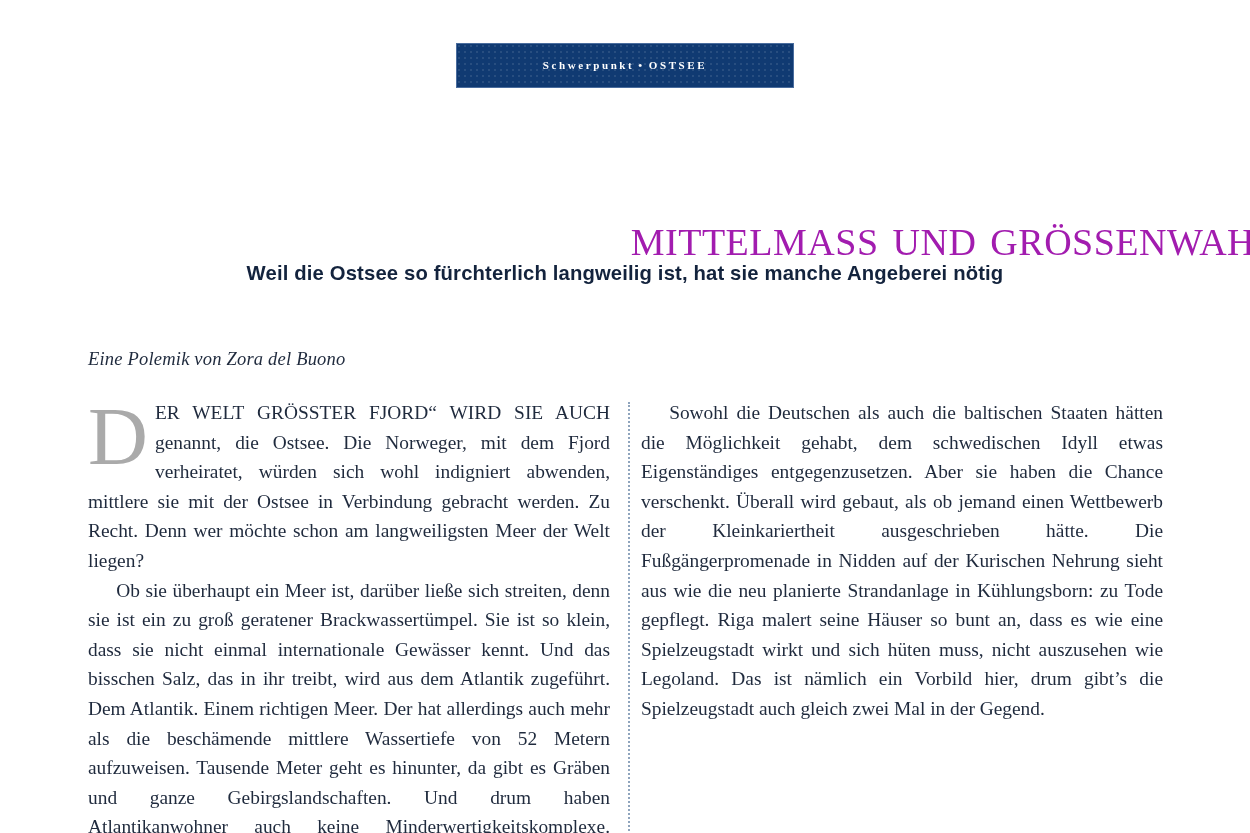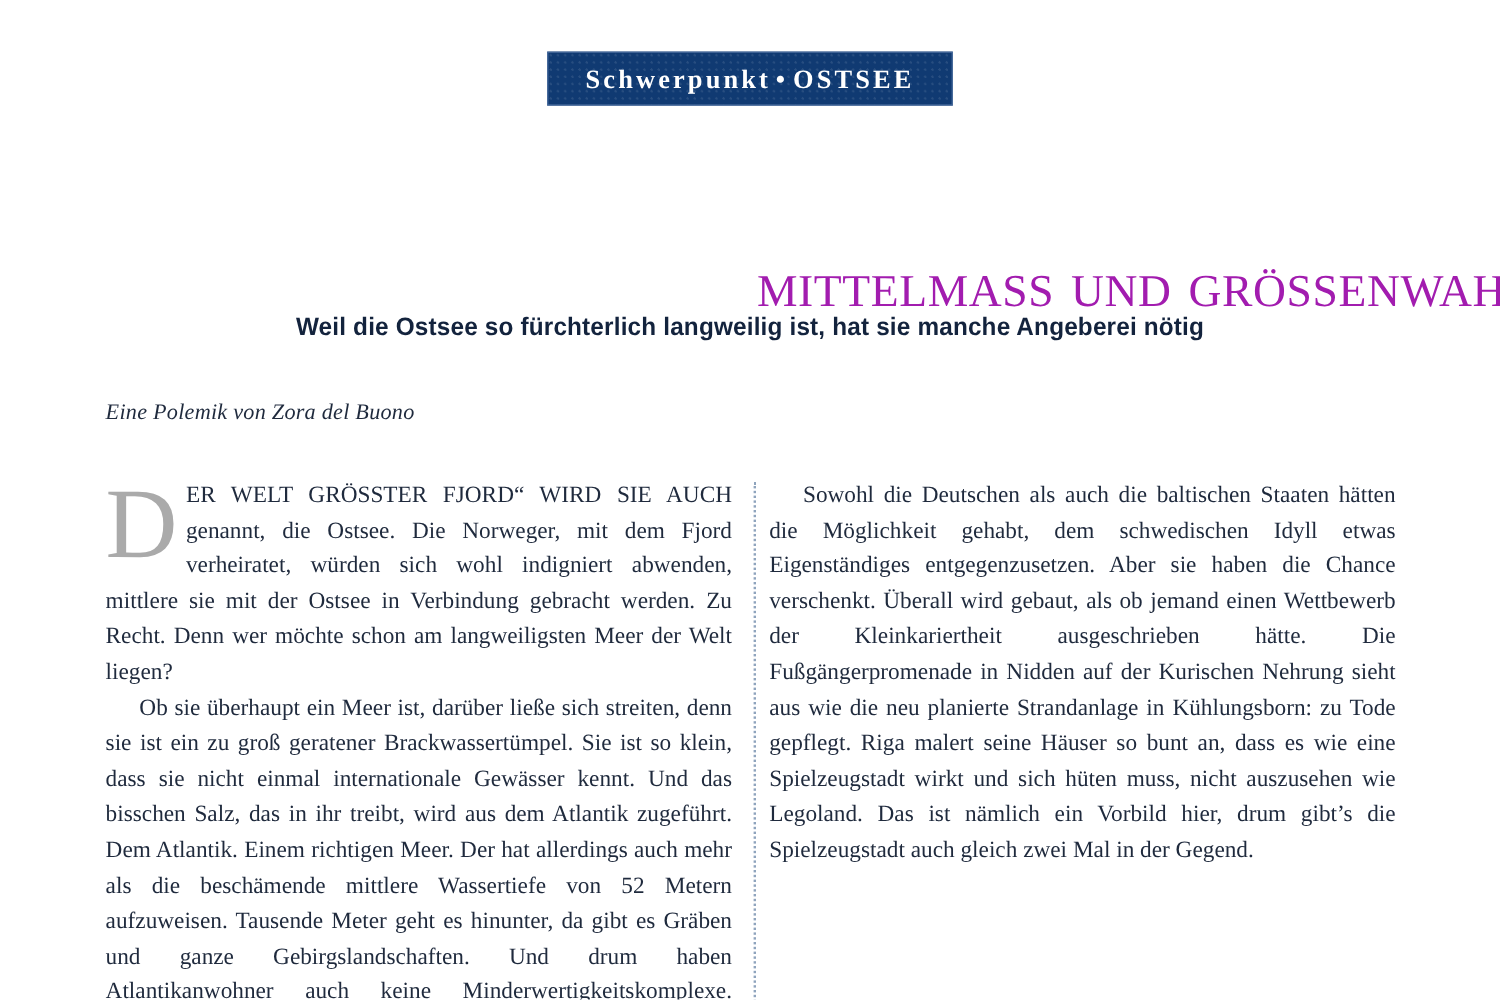--- a/index.html
+++ b/index.html
@@ -39,21 +39,21 @@
       radial-gradient(circle at 2px 2px, rgba(255,255,255,0.10) 0.9px, transparent 1.1px);
     background-size: 6px 6px;
     border: 1px solid #4a6d9e;
     box-sizing: border-box;
     width: 338px;
     height: 45px;
     line-height: 43px;
     color: #ffffff;
     font-family: "Liberation Serif", "DejaVu Serif", serif;
     font-weight: bold;
-    font-size: 22px;
+    font-size: 11px;
     letter-spacing: 2.6px;
     text-align: center;
     white-space: nowrap;
   }
   .banner .kicker-label { }
   .banner .kicker-sep {
     display: inline-block;
     padding: 0 4px;
   }
 
@@ -90,21 +90,21 @@
     letter-spacing: 0.15px;
     white-space: nowrap;
     transform: scaleX(0.965);
     transform-origin: center center;
   }
 
   
   .byline {
     position: absolute;
     left: 88px;
-    top: 333px;
+    top: 348px;
     font-family: "Liberation Serif", "DejaVu Serif", serif;
     font-style: italic;
     font-size: 18.5px;
     line-height: 22px;
     color: #1f2a3d;
     letter-spacing: 0.2px;
   }
 
   
   .columns {

